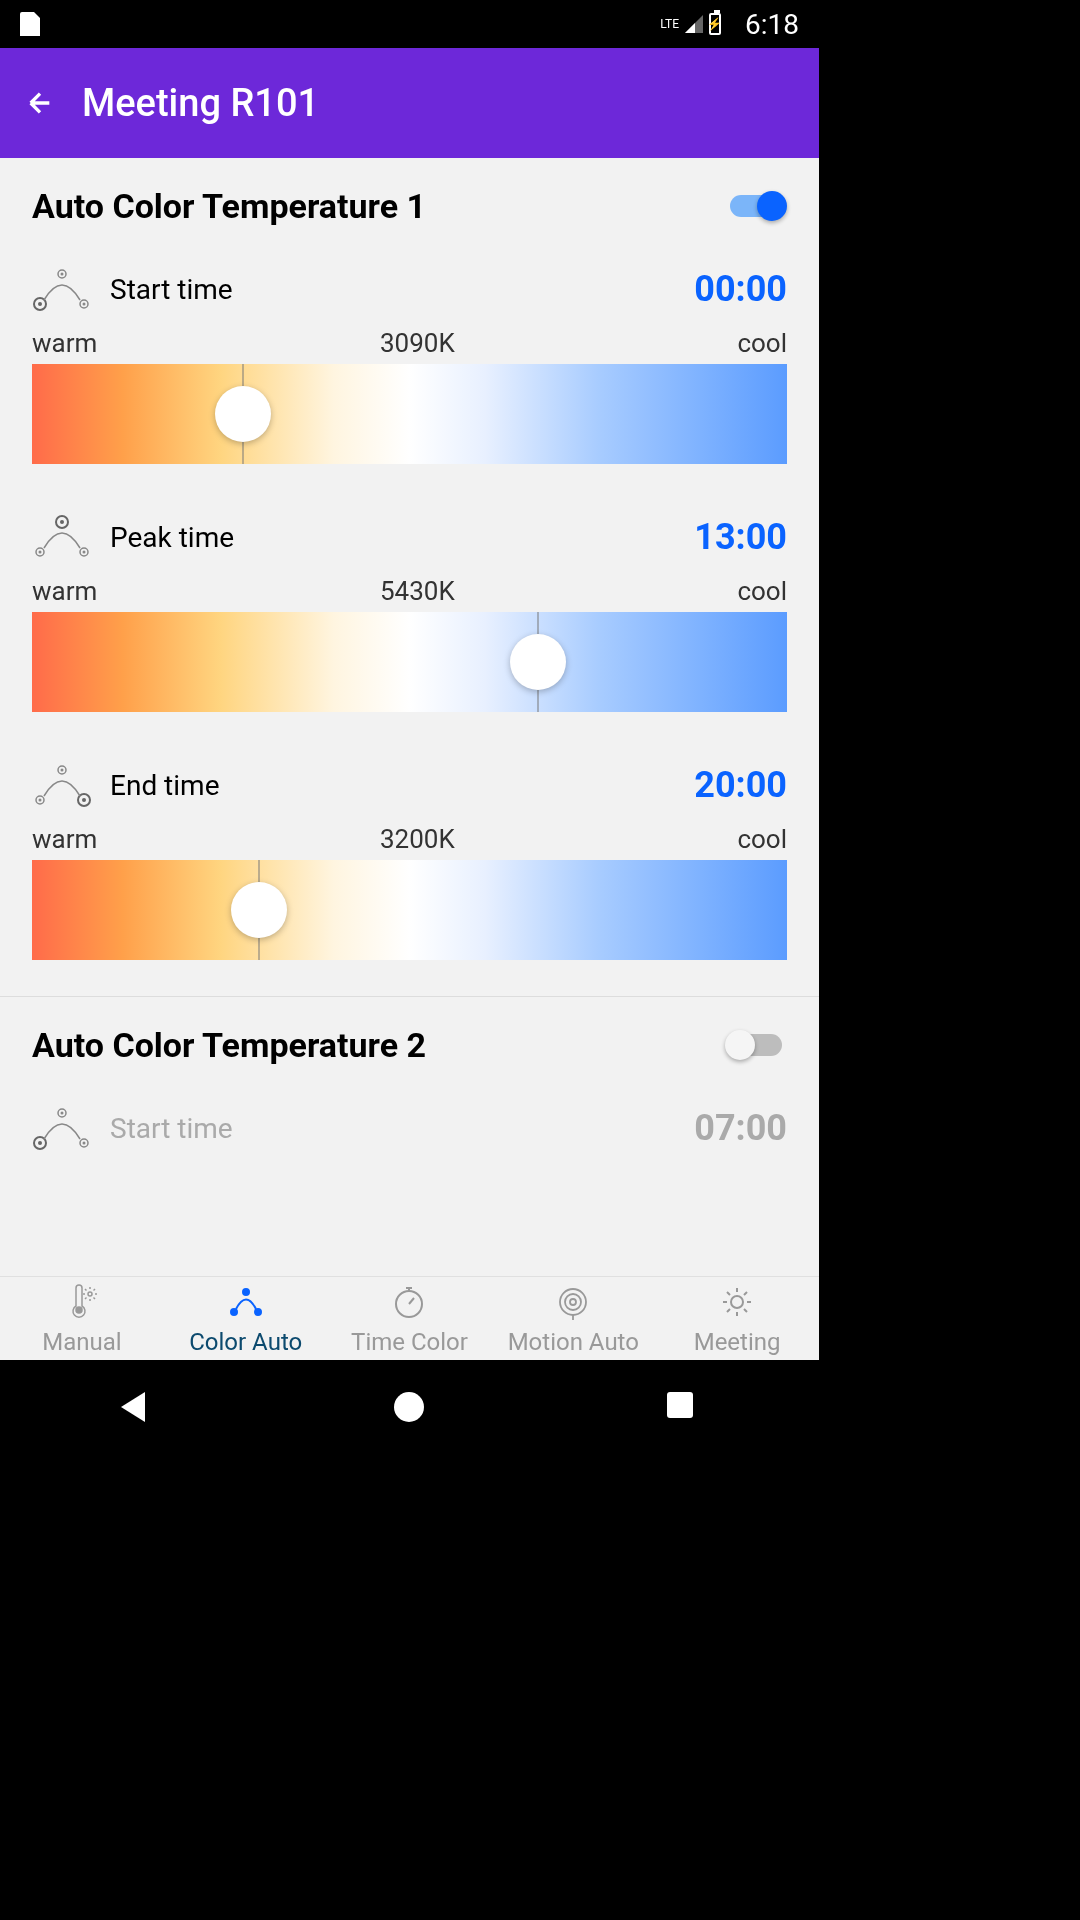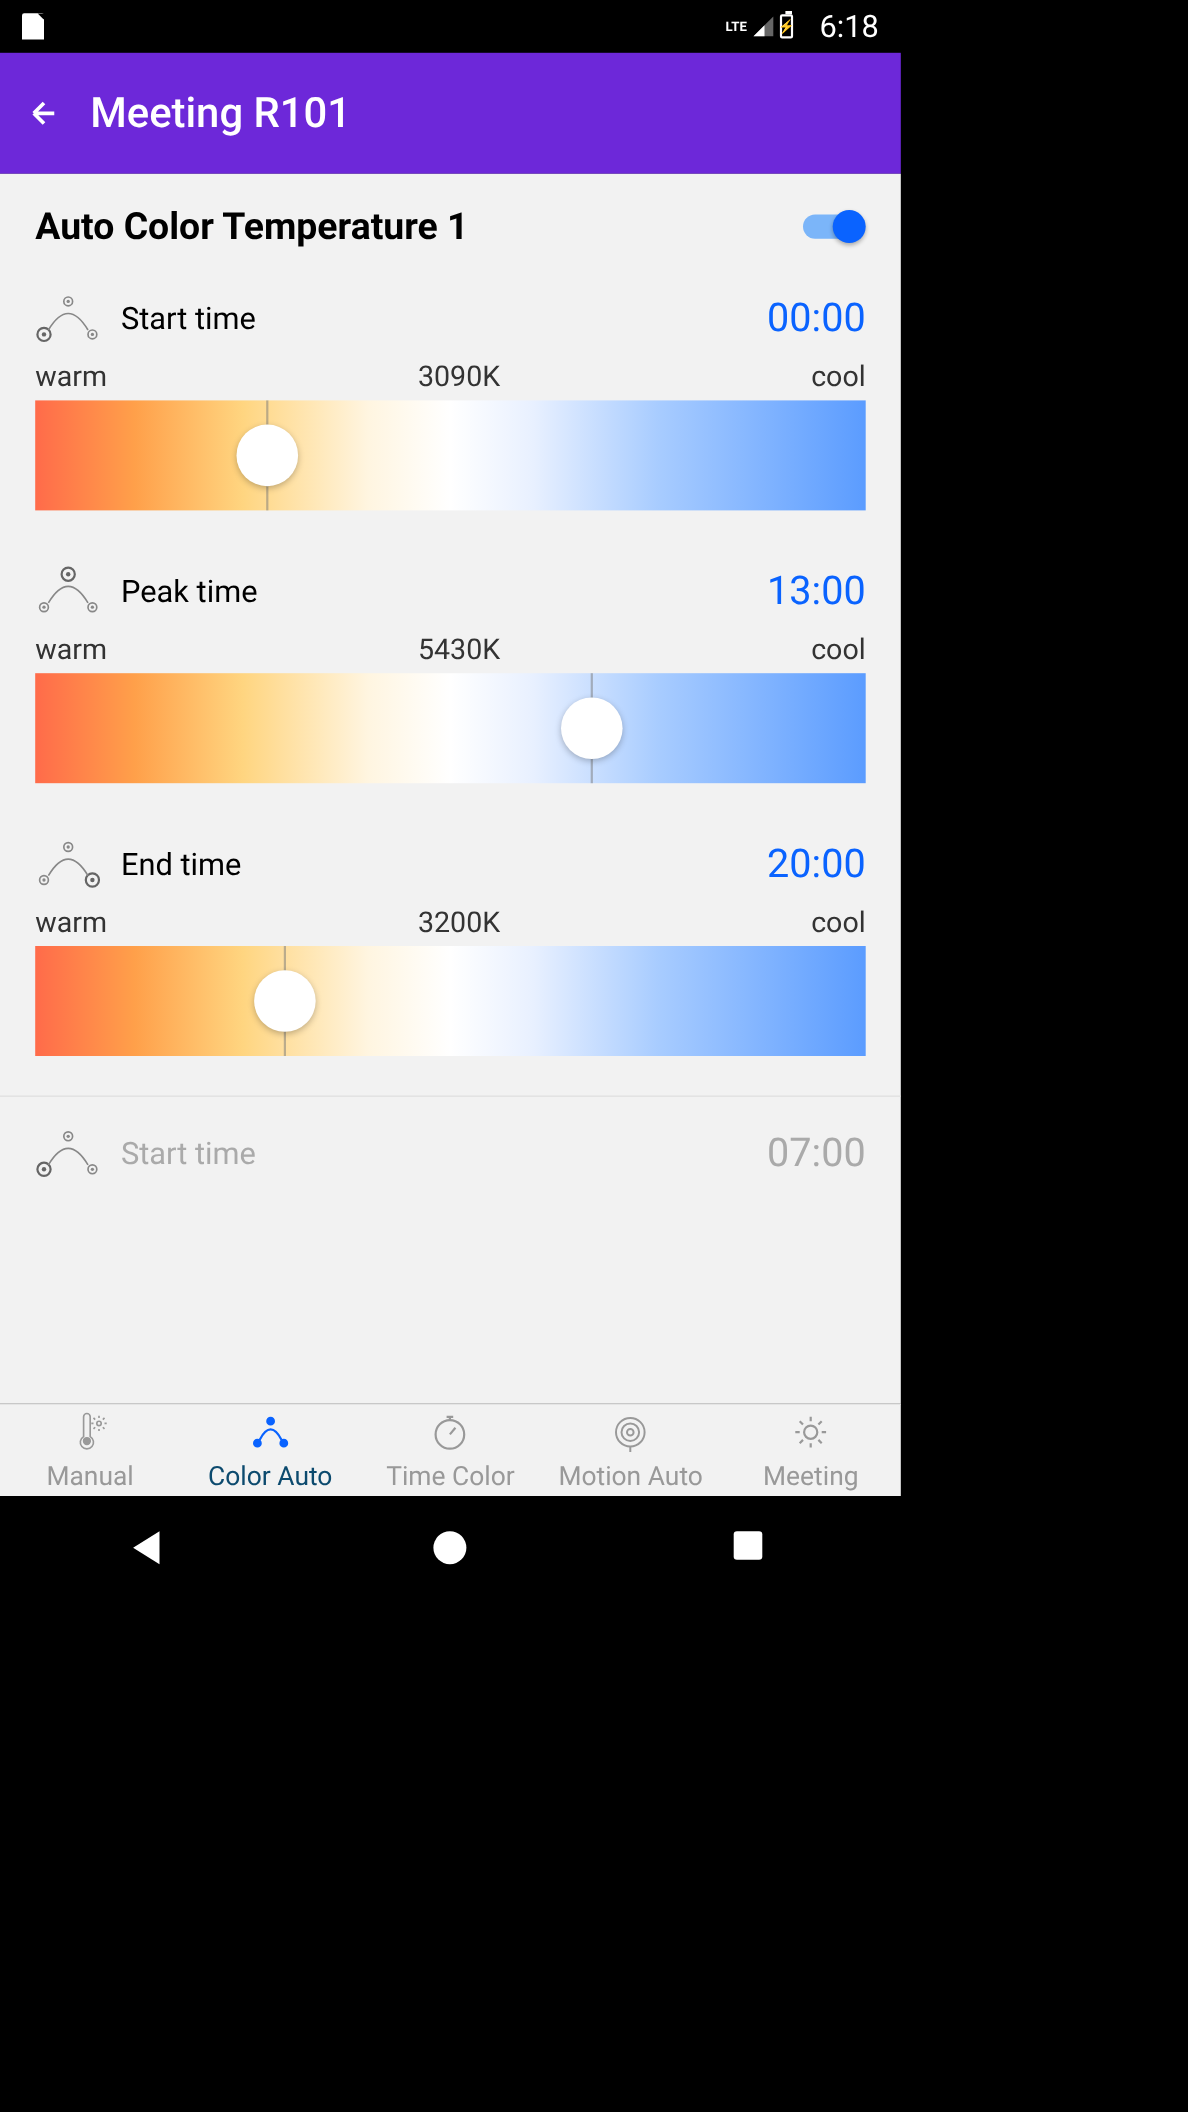--- a/index.html
+++ b/index.html
@@ -47,21 +47,21 @@
       background: #000;
       clip-path: polygon(100% 0, 100% 100%, 0 0);
     }
     .status-right {
       display: flex;
       align-items: center;
       gap: 6px;
     }
     .lte-label {
       font-size: 12px;
-      font-weight: 700;
+      font-weight: 400;
     }
     .signal-icon {
       width: 0;
       height: 0;
       border-style: solid;
       border-width: 0 0 18px 18px;
       border-color: transparent transparent #666 transparent;
       position: relative;
     }
     .signal-icon::after {
@@ -206,21 +206,21 @@
       height: 46px;
       margin-right: 18px;
     }
     .time-label {
       font-size: 28px;
       color: #000;
       flex: 1;
     }
     .time-value {
       font-size: 36px;
-      font-weight: 400;
+      font-weight: 700;
       color: #0a63ff;
     }
     .time-label.disabled, .time-value.disabled {
       color: #aaa;
     }
     
     .slider-labels {
       display: flex;
       justify-content: space-between;
       font-size: 26px;
@@ -440,20 +440,27 @@
       <div class="slider">
         <div class="slider-line" style="left:30%"></div>
         <div class="slider-thumb" style="left:30%"></div>
       </div>
     </div>
   </div>
 
   <div class="divider"></div>
 
   <div class="section2-partial">
+    <div class="section-header">
+      <h2 class="section-title">Auto Color Temperature 2</h2>
+      <div class="toggle off">
+        <div class="toggle-track"></div>
+        <div class="toggle-thumb"></div>
+      </div>
+    </div>
     <div class="time-block">
       <div class="time-row">
         <svg class="curve-icon" viewBox="0 0 60 46">
           <circle cx="8" cy="38" r="6" fill="none" stroke="#666" stroke-width="2"></circle>
           <circle cx="8" cy="38" r="2" fill="#666"></circle>
           <circle cx="30" cy="8" r="4" fill="none" stroke="#888" stroke-width="1.5"></circle>
           <circle cx="30" cy="8" r="1.5" fill="#888"></circle>
           <circle cx="52" cy="38" r="4" fill="none" stroke="#888" stroke-width="1.5"></circle>
           <circle cx="52" cy="38" r="1.5" fill="#888"></circle>
           <path d="M 12 34 Q 30 4 48 34" fill="none" stroke="#888" stroke-width="1.5"></path>

